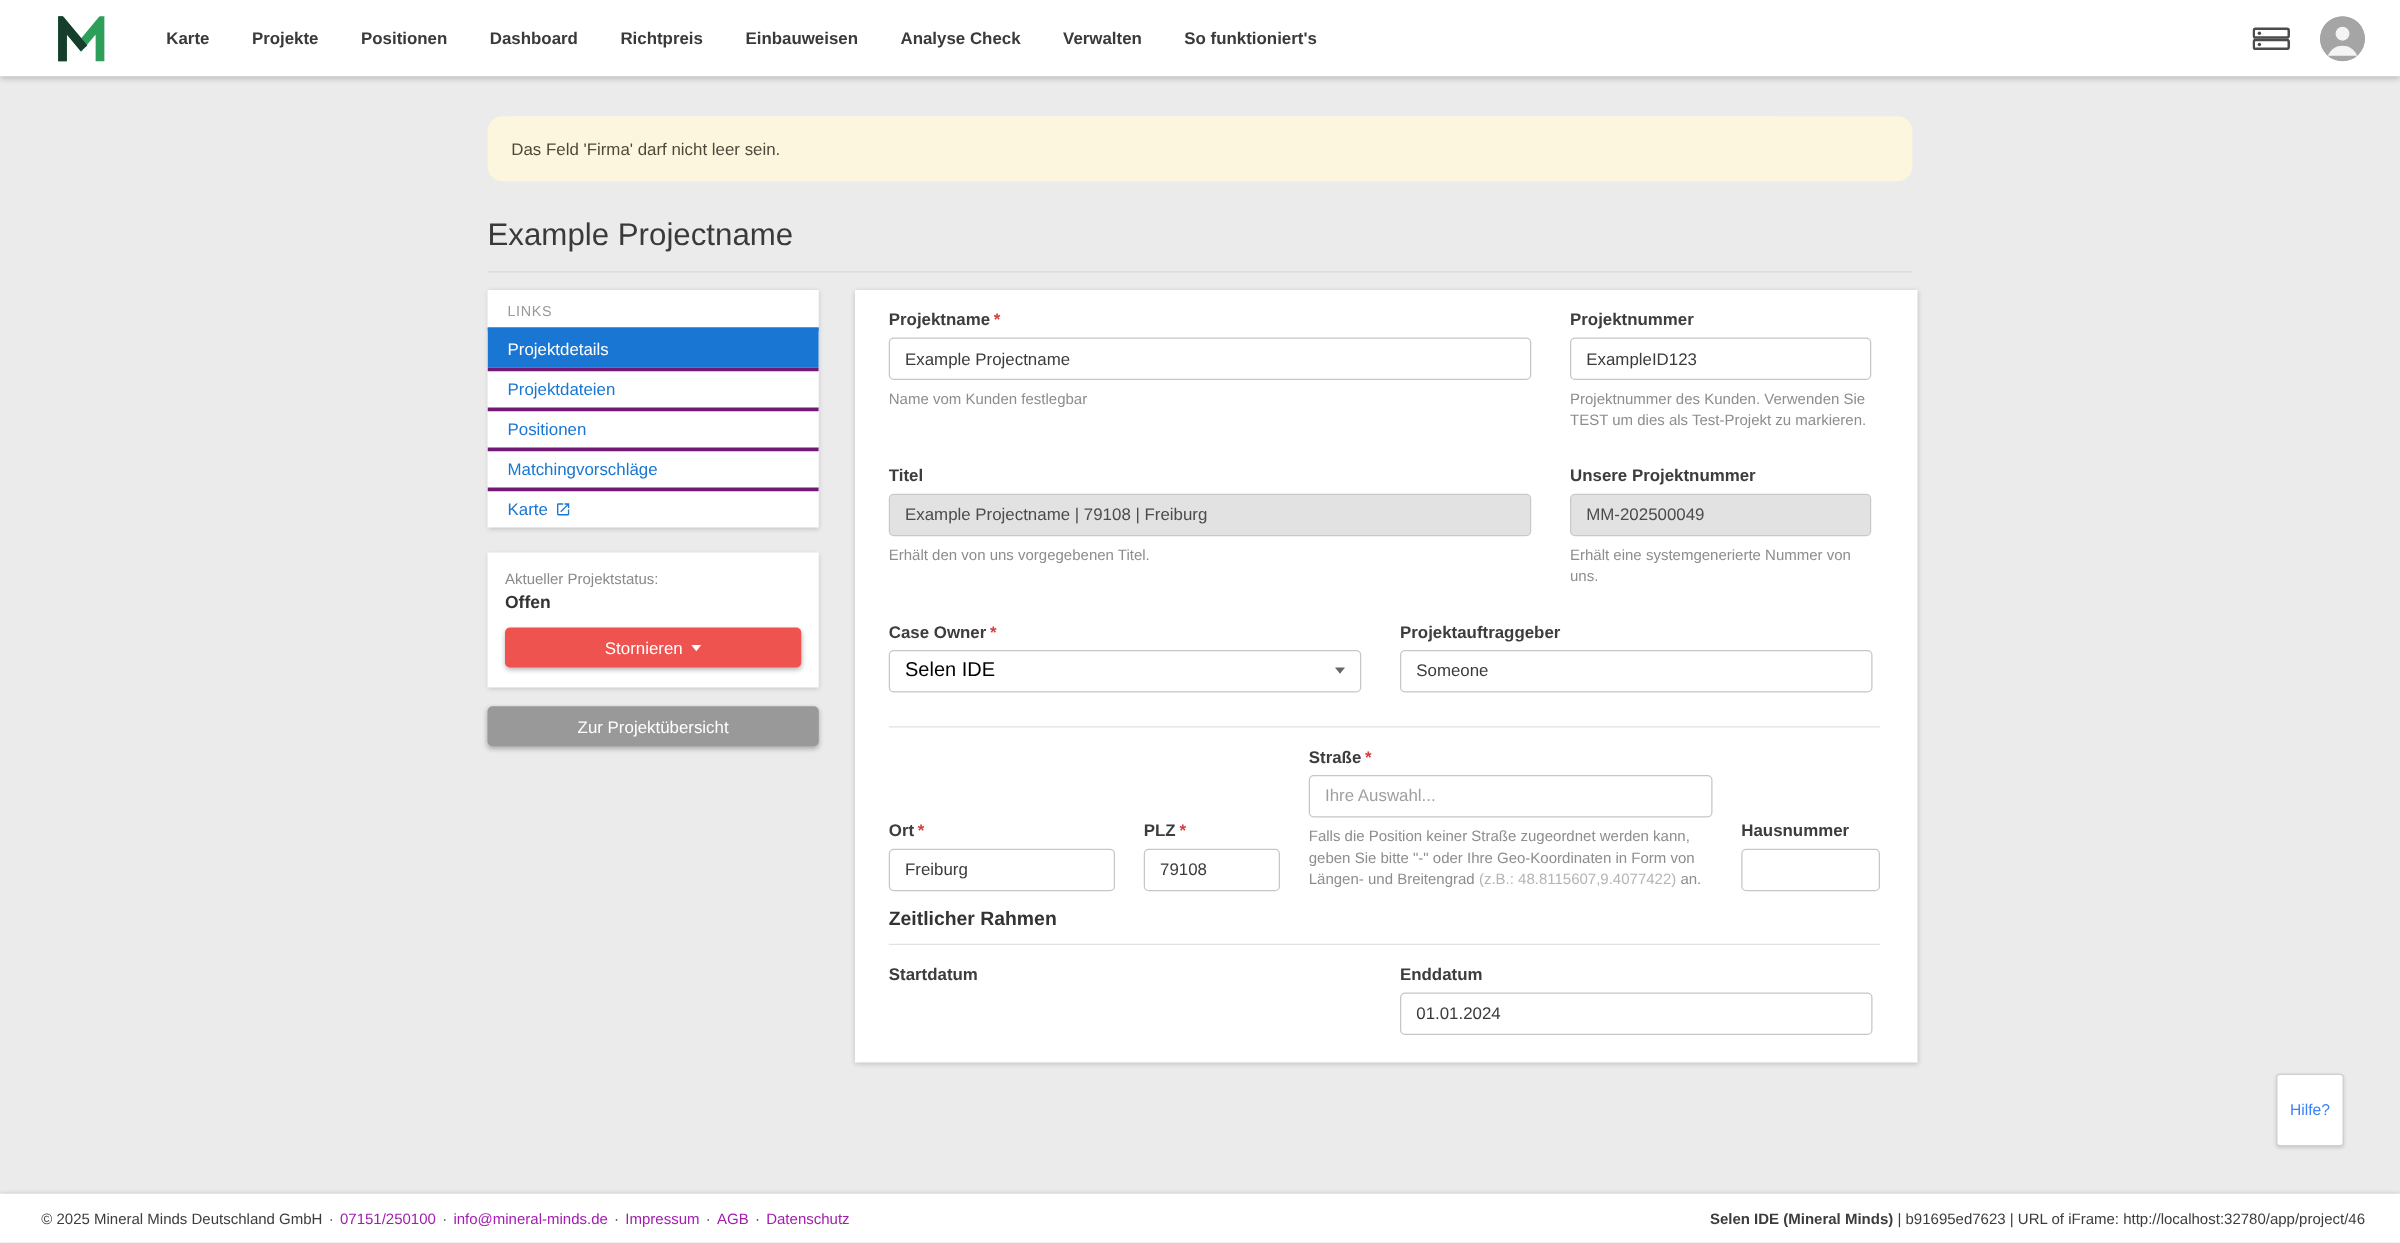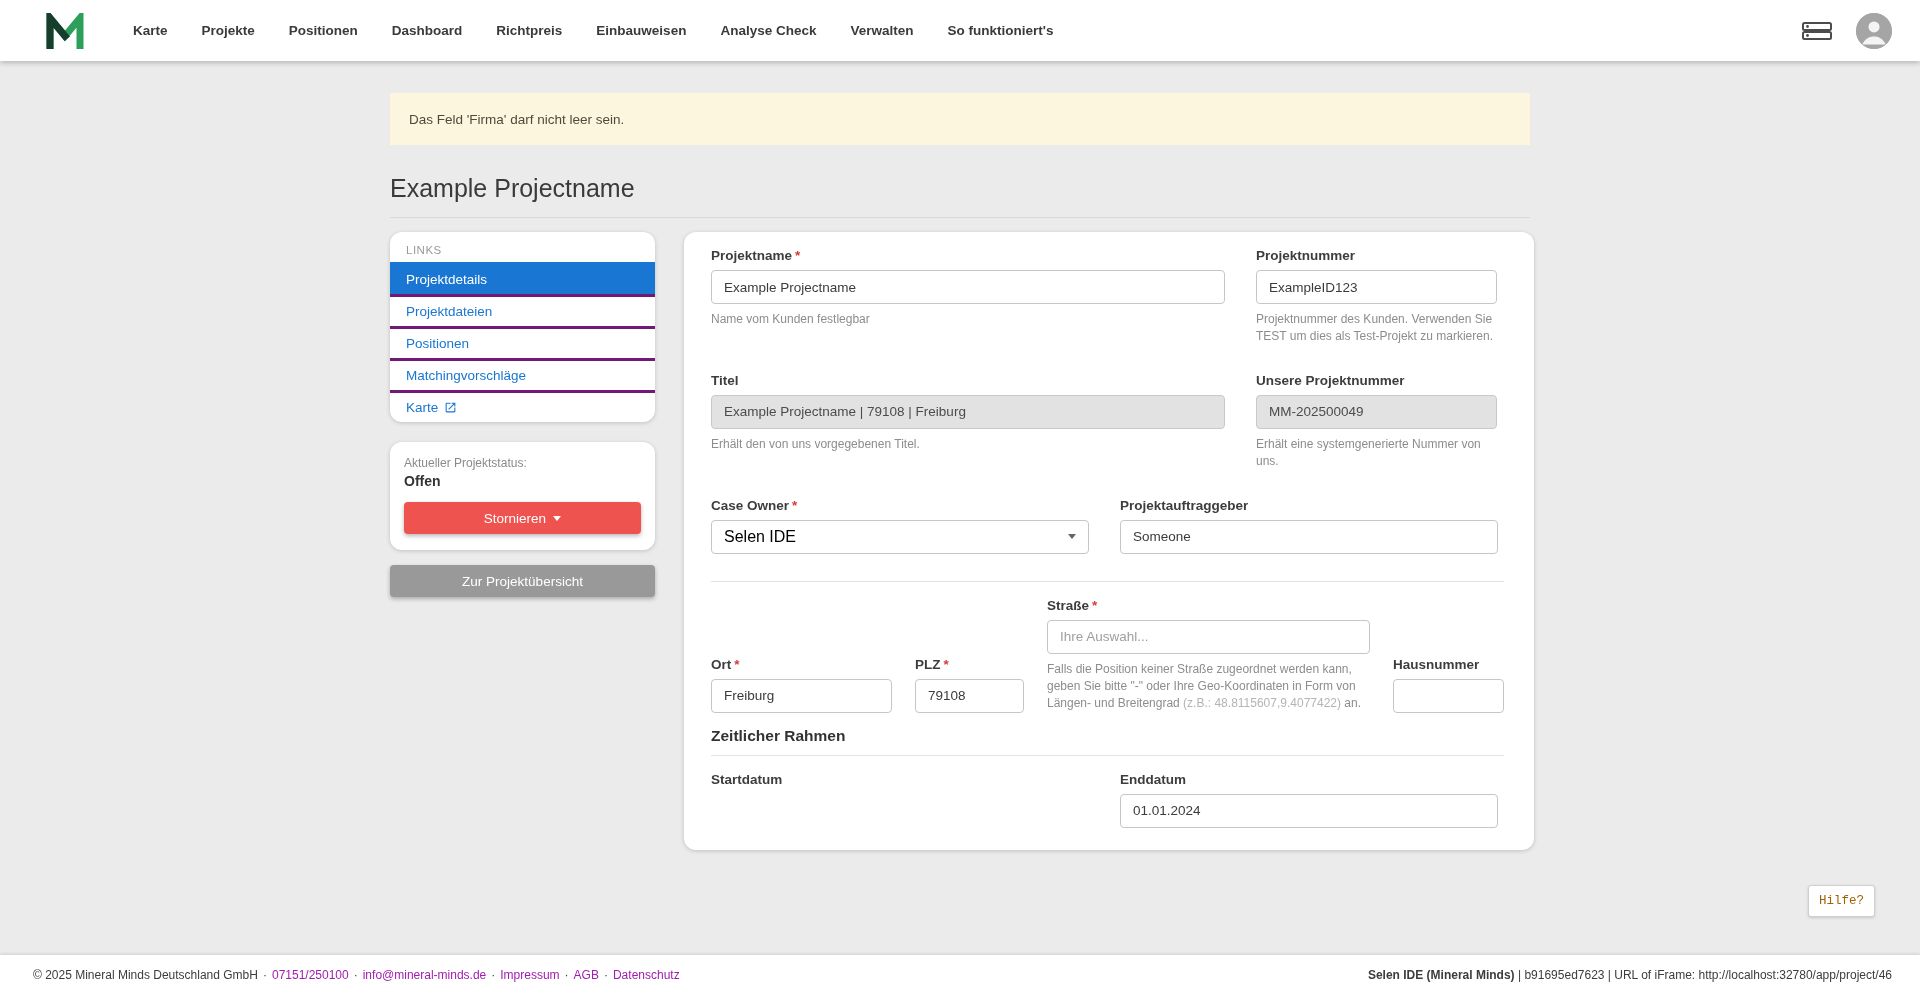--- a/index.html
+++ b/index.html
@@ -12,30 +12,30 @@
   .nav-items { display:flex; align-items:center; }
   .nav-btn { border:none; background:none; font-family:inherit; font-size:13.5px; font-weight:700; color:#3a3a3a; padding:10px 17px; cursor:pointer; white-space:nowrap; }
   .topnav-right { margin-left:auto; display:flex; align-items:center; gap:24px; }
   .icon-btn { border:none; background:none; cursor:pointer; display:flex; align-items:center; }
   .avatar { width:36px; height:36px; border-radius:50%; overflow:hidden; background:#a5a5a5; }
 
   
   .content { flex:1 1 auto; overflow:hidden; }
   .container { width:1140px; margin:0 auto; }
 
-  .alert { margin-top:32px; background:#fcf6df; border-radius:0; height:52px; display:flex; align-items:center; padding:0 19px; font-size:13.5px; color:#50493a; }
+  .alert { margin-top:32px; background:#fcf6df; border-radius:12px; height:52px; display:flex; align-items:center; padding:0 19px; font-size:13.5px; color:#50493a; }
 
   .page-title { margin-top:29px; font-size:25px; font-weight:400; color:#3a3a3a; }
   .title-divider { margin-top:14px; border:none; border-top:1px solid #d9d9d9; }
 
   .columns { display:flex; gap:29px; margin-top:14px; align-items:flex-start; }
 
   
   .side { width:265px; flex:0 0 265px; }
-  .card { background:#fff; border-radius:12px; box-shadow:0 1px 4px rgba(0,0,0,.18); }
+  .card { background:#fff; border-radius:0; box-shadow:0 1px 4px rgba(0,0,0,.18); }
   .links-card { overflow:hidden; padding-top:8px; }
   .links-header { font-size:11.5px; letter-spacing:.5px; color:#9a9a9a; padding:4px 16px 6px; }
   .side-item { font-size:13.5px; color:#1976d2; padding:7px 16px; border-top:3px solid #701a75; cursor:pointer; display:flex; align-items:center; gap:6px; }
   .side-item.active { background:#1976d2; color:#ffffff; border-top-color:#1976d2; }
   .ext-icon { display:inline-flex; width:13px; height:13px; }
 
   .status-card { margin-top:20px; padding:14px 14px 16px; }
   .status-label { font-size:12px; color:#8a8a8a; }
   .status-value { font-size:14px; font-weight:700; color:#333; margin-top:3px; }
   .btn { border:none; border-radius:4px; font-family:inherit; cursor:pointer; box-shadow:0 2px 4px rgba(0,0,0,.28); }
@@ -63,21 +63,21 @@
   .addr-row { display:flex; gap:23px; margin-bottom:0;align-items:flex-end; }
   .w-ort { width:181px; flex:0 0 181px; }
   .w-plz { width:109px; flex:0 0 109px; }
   .w-str { width:323px; flex:0 0 323px; }
   .w-haus { width:111px; flex:0 0 111px; margin-left:auto; }
   .select-box { width:100%; height:34px; border:1px solid #c6c6c6; border-radius:4px; background:#fff; padding:0 12px; display:flex; align-items:center; justify-content:space-between; }
   .copy-btn { border:none; background:none; cursor:pointer; padding:2px; display:flex; }
   .zeit-gap { margin-top:14px; }
 
   
-  .help-btn { position:absolute; right:45px; bottom:77px; background:#fff; border:1px solid #cfcfcf; border-radius:3px; padding:8px 10px; font-family:Liberation Mono, monospace; font-size:12.5px; color:#a16207; cursor:pointer; box-shadow:0 1px 3px rgba(0,0,0,.15); }
+  .help-btn { position:absolute; right:45px; bottom:77px; background:#fff; border:1px solid #cfcfcf; border-radius:3px; padding:21px 10px; font-family:Liberation Sans, sans-serif; font-size:12.5px; color:#3b82f6; cursor:pointer; box-shadow:0 1px 3px rgba(0,0,0,.15); }
 
   
   .footer { flex:0 0 auto; height:39px; background:#fff; box-shadow:0 -1px 3px rgba(0,0,0,.12); display:flex; align-items:center; justify-content:space-between; padding:0 28px 0 33px; font-size:12px; color:#3c3c3c; z-index:4; }
   .footer a { color:#a21caf; cursor:pointer; }
   .f-sep { margin:0 5px; color:#3c3c3c; }
   .footer-right b { font-weight:700; }
 </style>
 </head>
 <body>
 

